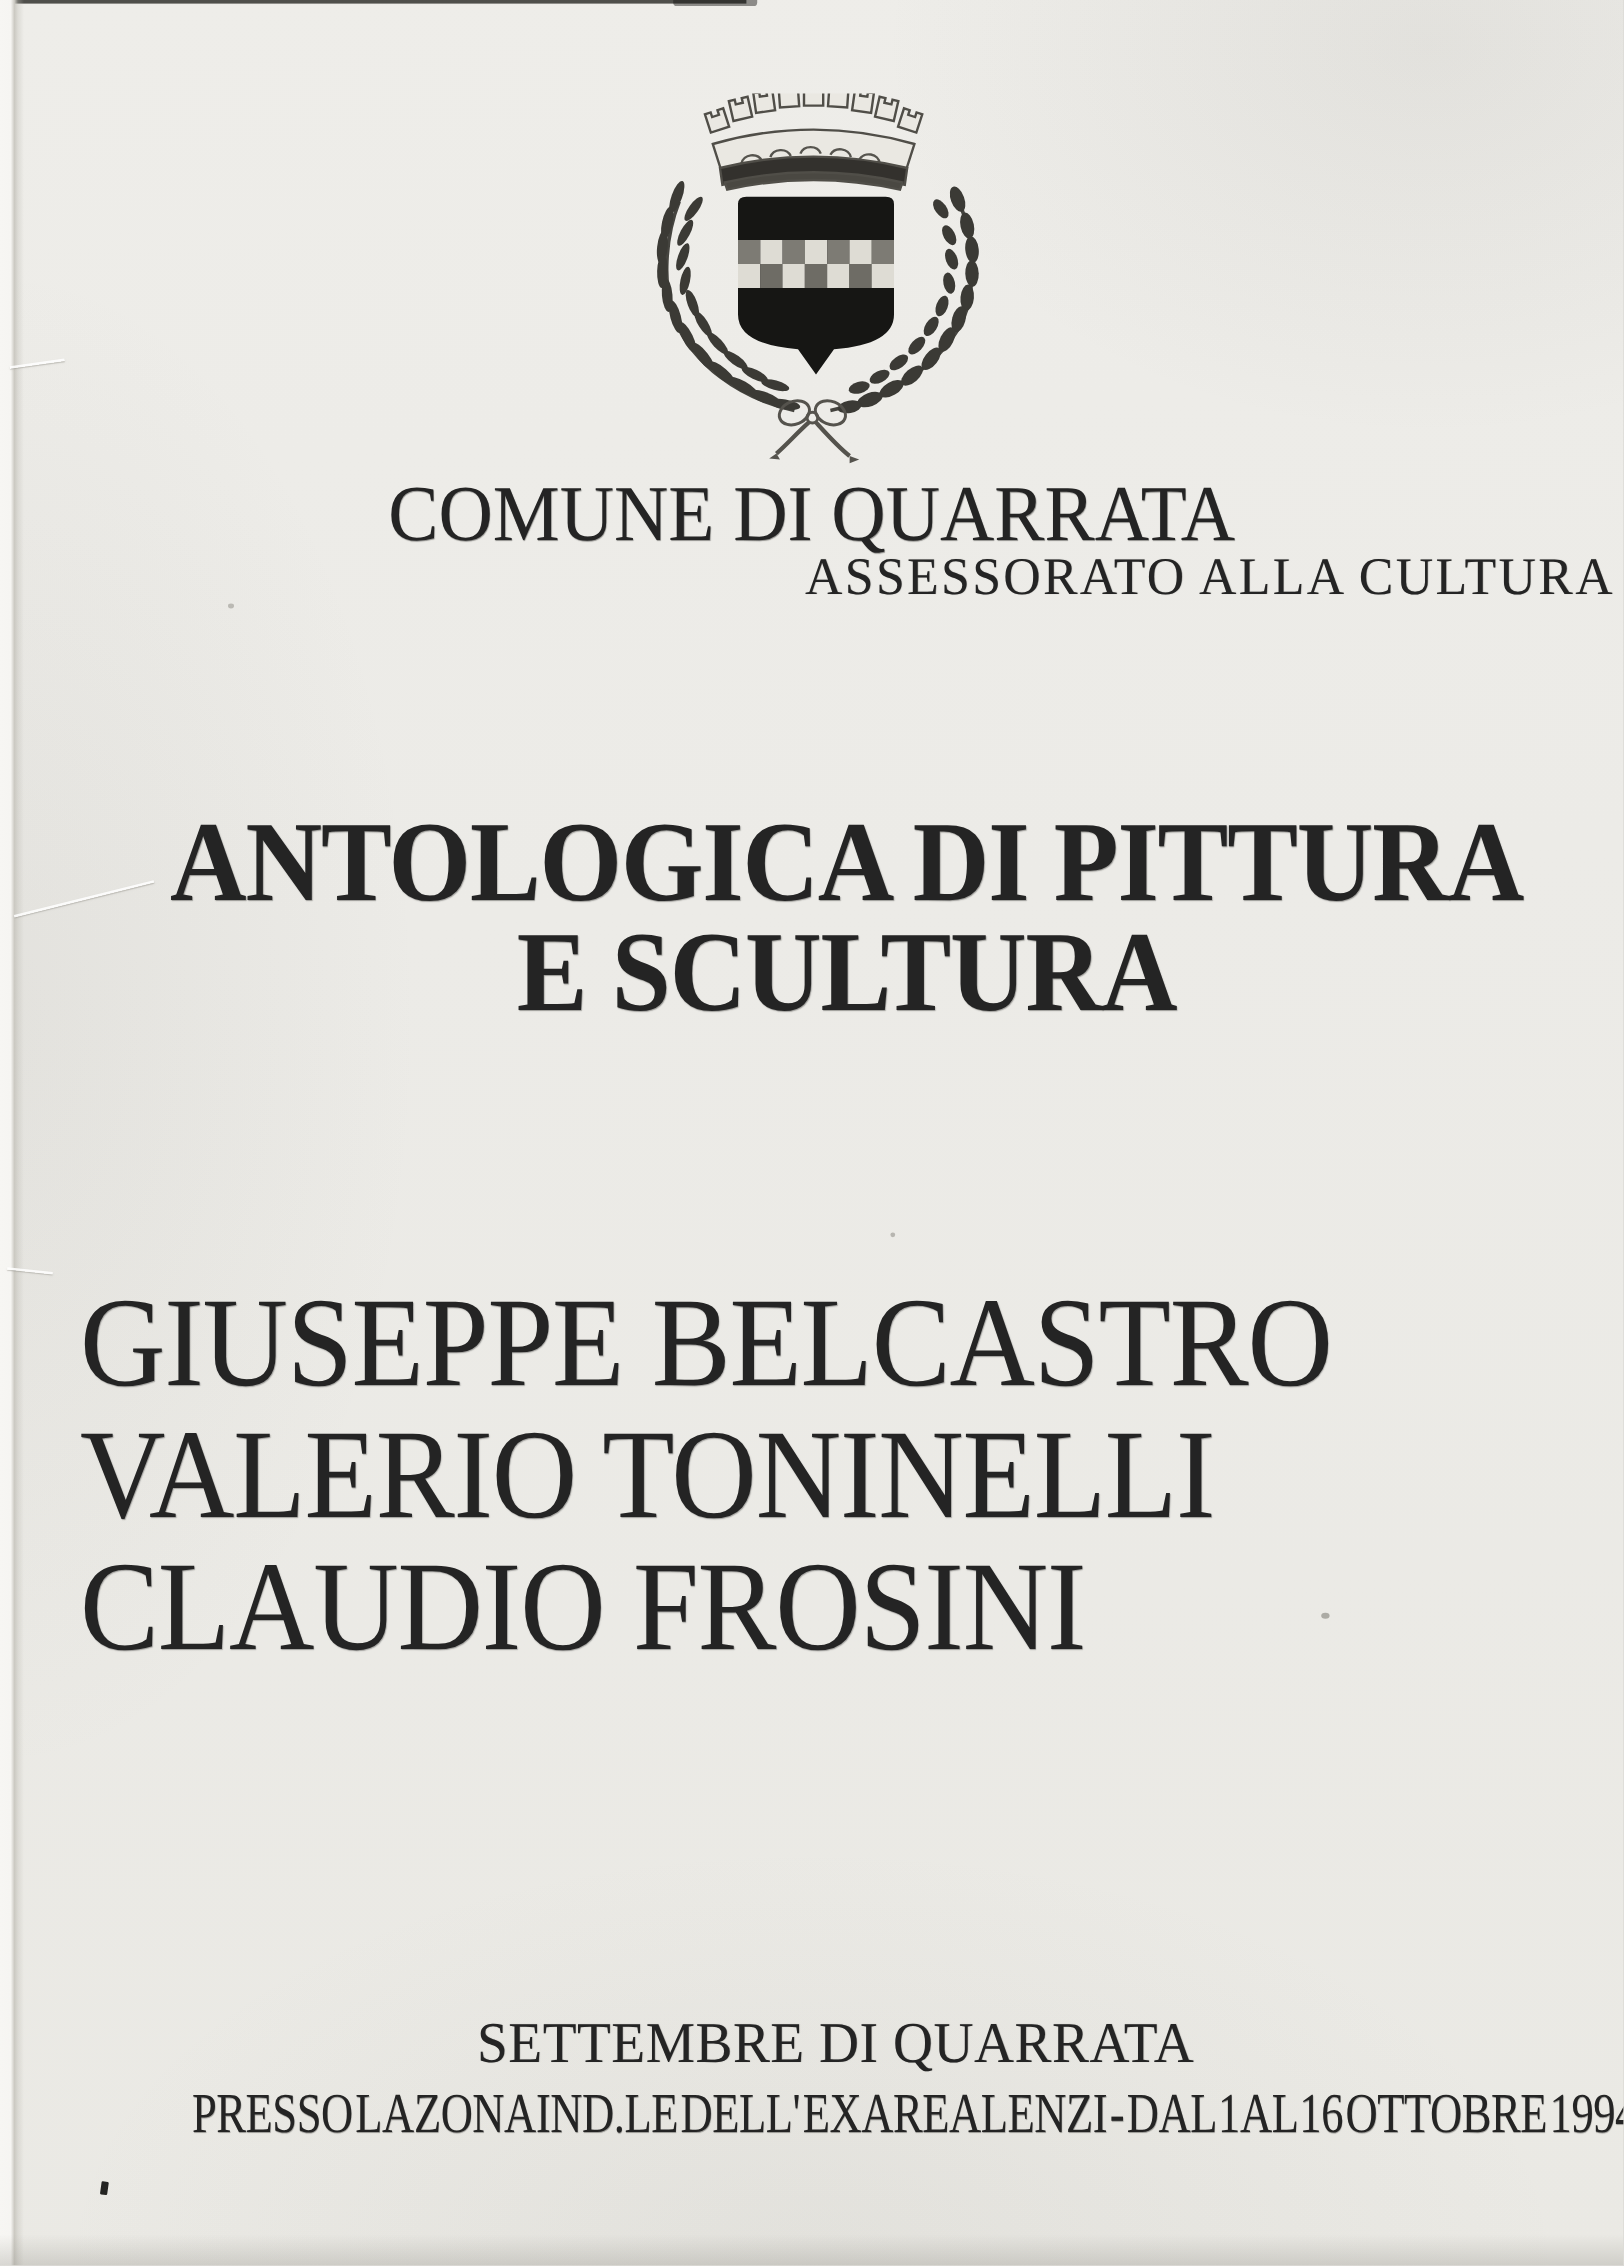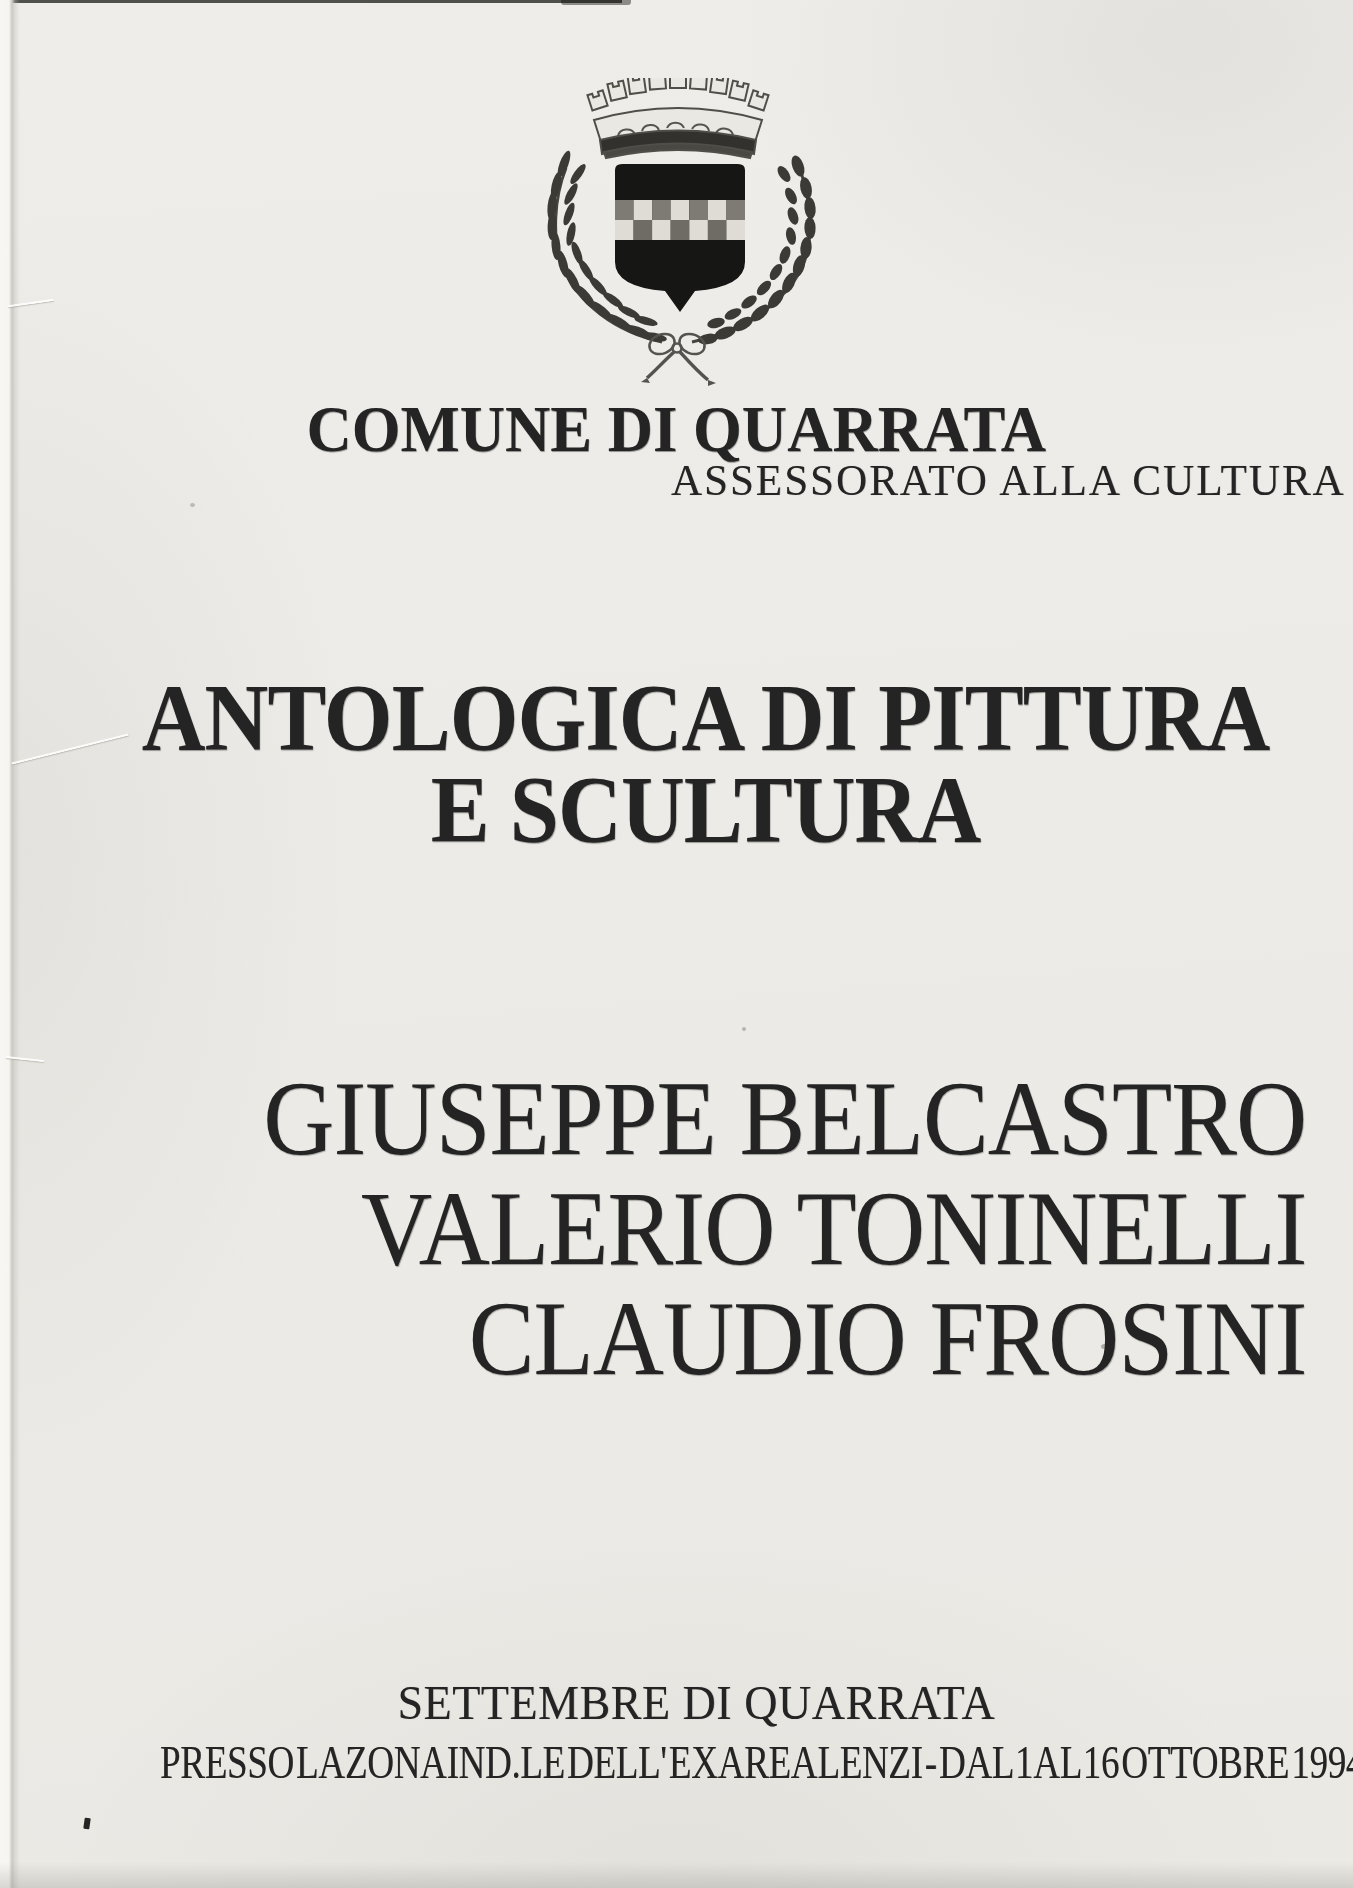--- a/index.html
+++ b/index.html
@@ -52,21 +52,21 @@
   .speck.s4 { left: 742px; top: 1027px; width: 4px; height: 4px; background: rgba(120,118,110,0.45); border-radius: 50%; }
 
   
   .emblem { position: absolute; left: 466px; top: 78px; width: 420px; height: 312px; }
 
   
   .tline { position: absolute; left: 0; width: 100%; text-align: center; white-space: nowrap; }
   .tline > span { display: inline-block; }
 
   .municipality {
-    top: 396px; font-size: 66px; font-weight: bold; line-height: 1;
+    top: 396px; font-size: 66px; font-weight: normal; line-height: 1;
     letter-spacing: 0px;
     text-shadow: 0.5px 0.5px 0.8px rgba(35,35,33,0.45);
   }
   .municipality > span { transform: scaleX(0.95); }
 
   .department {
     top: 459px; font-size: 44px; line-height: 1; letter-spacing: 2px;
     text-shadow: 0.4px 0.4px 0.7px rgba(40,40,38,0.4);
     text-align: right;
   }
@@ -76,21 +76,21 @@
     top: 672px; font-size: 95px; font-weight: bold; line-height: 92px;
     letter-spacing: -1px; text-align: center; width: 100%;
     position: absolute;
     text-shadow: 0.6px 0.8px 1px rgba(30,30,28,0.4);
     margin-left: 29px;
   }
   .exh-title .row { transform: scaleX(0.93); display: block; }
 
   .artists {
     top: 1064px; font-size: 106px; font-weight: normal; line-height: 110px;
-    letter-spacing: -1px; text-align: right; width: 100%;
+    letter-spacing: -1px; text-align: left; width: 100%;
     position: absolute;
     text-shadow: 0.6px 0.8px 1px rgba(35,35,33,0.38);
     padding-left: 20px;
   }
   .artists .row { transform: scaleX(0.93); display: block; }
 
   .event-name {
     top: 1679px; font-size: 48px; line-height: 1; letter-spacing: 0.5px;
     text-shadow: 0.4px 0.4px 0.7px rgba(40,40,38,0.4);
     padding-left: 40px;

